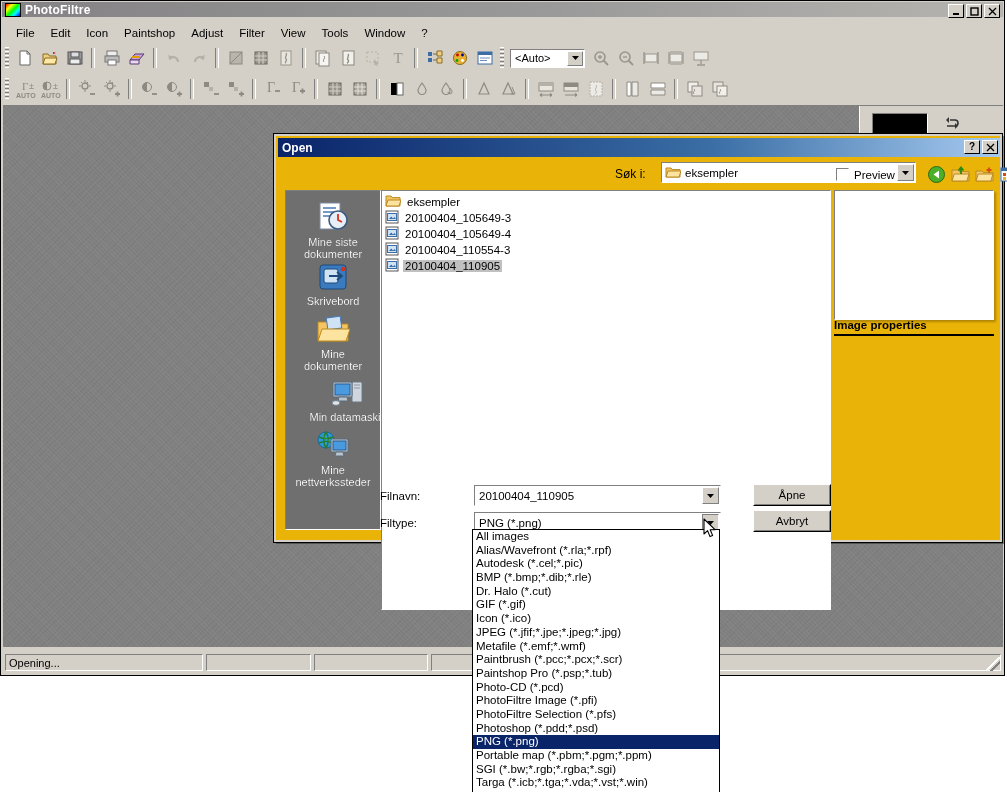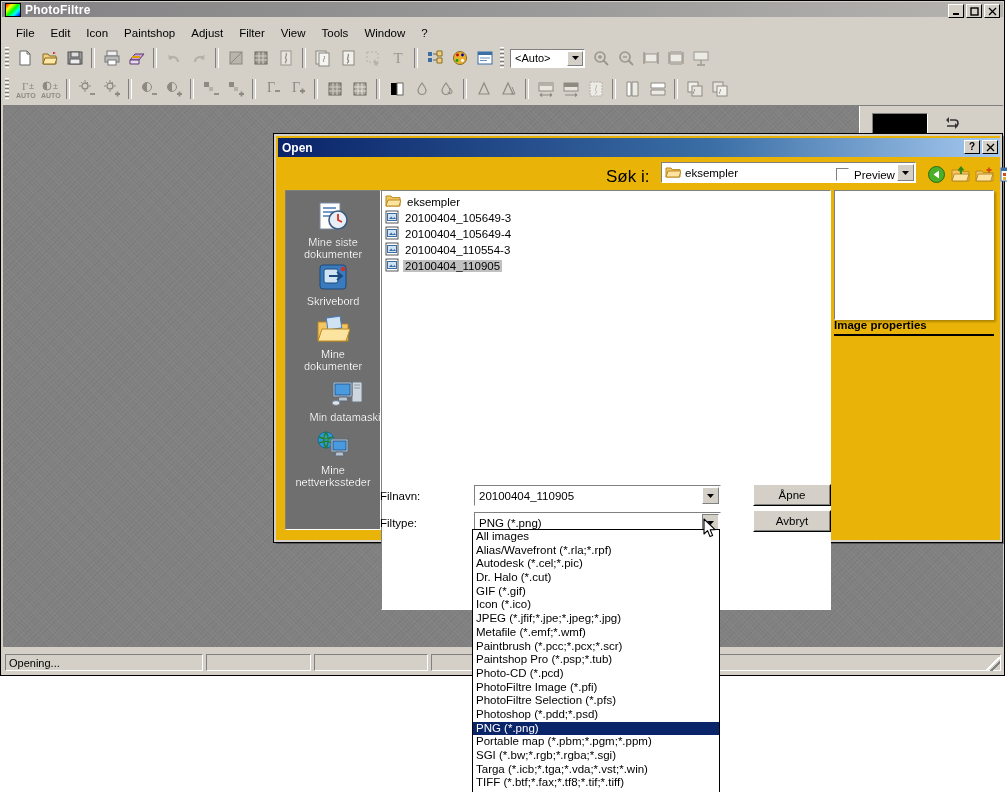--- a/index.html
+++ b/index.html
@@ -135,21 +135,21 @@
     background: linear-gradient(to right, #0a246a 0%, #3a6ea5 60%, #a6caf0 100%);
     display: flex; align-items: center; box-sizing: border-box;
   }
   #dlg-title-text { color: #fff; font-weight: bold; font-size: 12px; padding-left: 4px; }
   #dlg-title-buttons { position: absolute; right: 2px; top: 2px; display: flex; gap: 2px; }
 
   #lookin-row {
     position: absolute; left: 0; top: 26px; width: 728px; height: 26px;
   }
   #lookin-label {
-    position: absolute; left: 330px; top: 5px; font-size: 17px; color: #000;
+    position: absolute; left: 339px; top: 5px; font-size: 12px; color: #000;
   }
   #lookin-combo {
     position: absolute; left: 385px; top: 0px; width: 255px; height: 21px;
     background: #fff; border: 1px solid; border-color: #808080 #fff #fff #808080;
     box-sizing: border-box; display: flex; align-items: center;
   }
   #lookin-combo .folder-ico { margin: 0 4px 0 3px; }
   #lookin-combo span.t { font-size: 11.5px; }
   #lookin-arrow {
     position: absolute; right: 1px; top: 1px; width: 17px; height: 17px;
@@ -879,20 +879,21 @@
     </div>
     <div class="dbtn" id="btn-cancel">
       <span style="position:relative;z-index:2;">Avbryt</span>
     </div>
   </div>
 
   <div id="filetype-dropdown">
     <div class="dd-item">All images</div>
     <div class="dd-item">Alias/Wavefront (*.rla;*.rpf)</div>
     <div class="dd-item">Autodesk (*.cel;*.pic)</div>
+    <div class="dd-item">BMP (*.bmp;*.dib;*.rle)</div>
     <div class="dd-item">Dr. Halo (*.cut)</div>
     <div class="dd-item">GIF (*.gif)</div>
     <div class="dd-item">Icon (*.ico)</div>
     <div class="dd-item">JPEG (*.jfif;*.jpe;*.jpeg;*.jpg)</div>
     <div class="dd-item">Metafile (*.emf;*.wmf)</div>
     <div class="dd-item">Paintbrush (*.pcc;*.pcx;*.scr)</div>
     <div class="dd-item">Paintshop Pro (*.psp;*.tub)</div>
     <div class="dd-item">Photo-CD (*.pcd)</div>
     <div class="dd-item">PhotoFiltre Image (*.pfi)</div>
     <div class="dd-item">PhotoFiltre Selection (*.pfs)</div>

